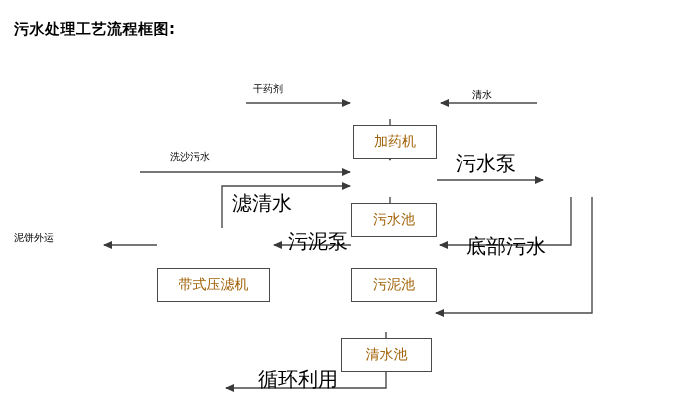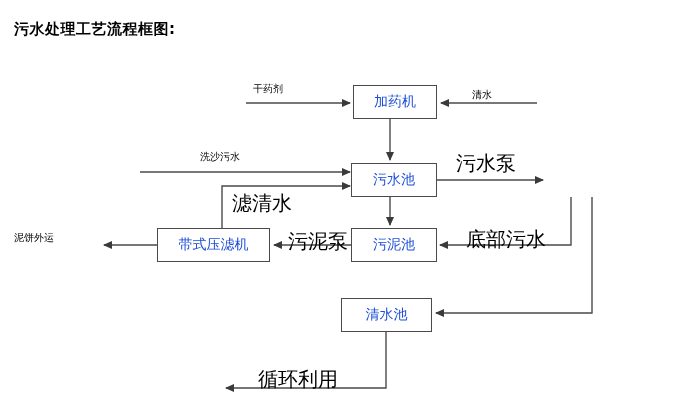--- a/index.html
+++ b/index.html
@@ -34,23 +34,24 @@
     height: 420px;
   }
   .node-box {
     position: absolute;
     box-sizing: border-box;
     border: 1px solid #4a4a4a;
     background: #ffffff;
     display: flex;
     align-items: center;
     justify-content: center;
-    color: #1d4ed8;
+    color: #a16207;
     font-size: 14px;
     white-space: nowrap;
+    margin-top: 40px;
   }
   .edge-label {
     position: absolute;
     color: #000000;
     font-size: 20px;
     white-space: nowrap;
     background: transparent;
   }
   .terminal-label {
     position: absolute;
@@ -125,27 +126,27 @@
   </div>
 
   <div class="node-box" style="left:341px; top:298px; width:91px; height:34px;">
     <span>清水池</span>
   </div>
 
   <div class="terminal-label" style="left:253px; top:82px;">干药剂</div>
 
   <div class="terminal-label" style="left:472px; top:88px;">清水</div>
 
-  <div class="terminal-label" style="left:170px; top:150px;margin-left:30px;">洗沙污水</div>
+  <div class="terminal-label" style="left:170px; top:150px;">洗沙污水</div>
 
   <div class="terminal-label" style="left:14px; top:231px;">泥饼外运</div>
 
   <div class="edge-label" style="left:232px; top:190px;">滤清水</div>
 
   <div class="edge-label" style="left:456px; top:150px;">污水泵</div>
 
   <div class="edge-label" style="left:288px; top:228px;">污泥泵</div>
 
-  <div class="edge-label" style="left:466px; top:226px;">底部污水</div>
+  <div class="edge-label" style="left:466px; top:233px;">底部污水</div>
 
   <div class="edge-label" style="left:258px; top:366px;">循环利用</div>
 
 </div>
 
 </body></html>

